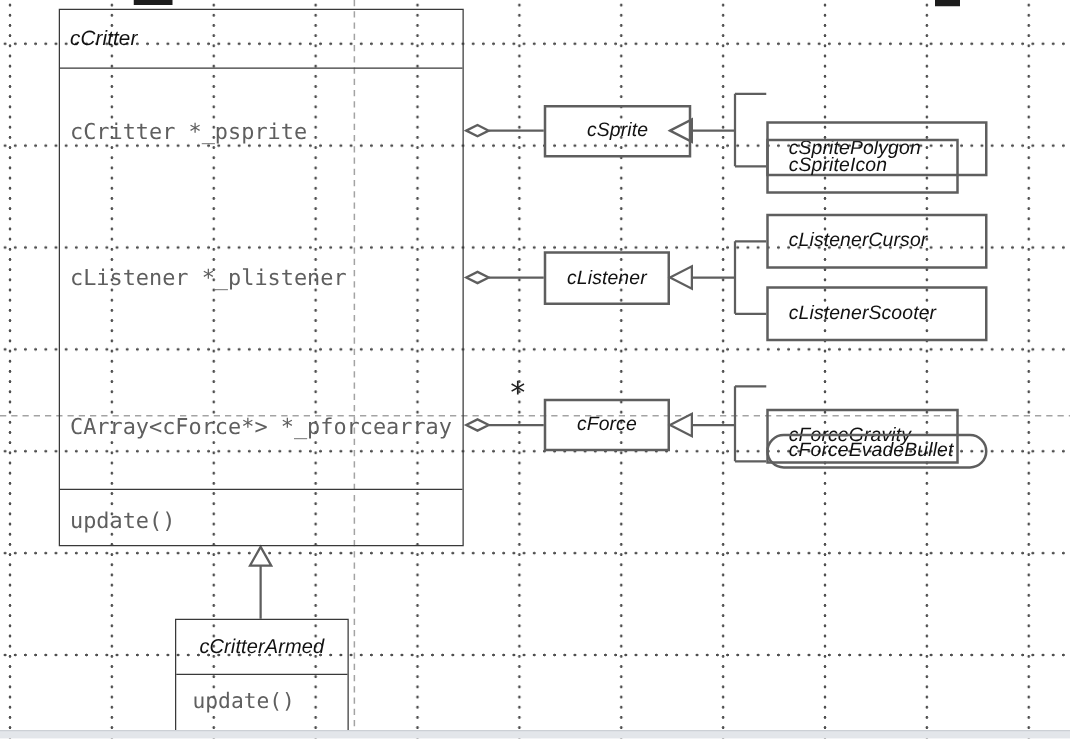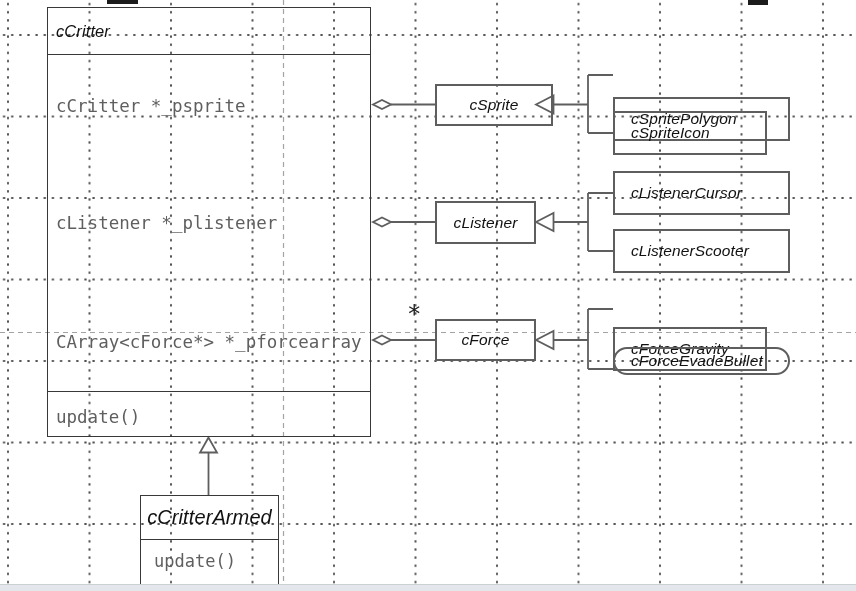--- a/index.html
+++ b/index.html
@@ -127,21 +127,21 @@
       </div>
   </div>
   <div class="clsbox" style="left:613px;top:347px;width:177px;height:28px;border-radius:21px;">
     <div class="leftlabel">
         <span class="cname">cForceEvadeBullet</span>
       </div>
   </div>
 
   <div class="mainbox" style="left:140px;top:495px;width:139px;height:90px;">
     <div class="titlecomp" style="height:43px;justify-content:center;">
-      <span class="cname" style="font-size:20px;">cCritterArmed</span>
+      <span class="cname" style="font-size:16px;">cCritterArmed</span>
     </div>
     <div class="memberrow mono" style="top:54px;left:13px;font-size:17px;">update()</div>
   </div>
 
   <div class="cutmark" style="left:107px;top:0;width:31px;height:4px;"></div>
   <div class="cutmark" style="left:748px;top:0;width:20px;height:5px;"></div>
 
   <div class="bottombar"></div>
 </div>
 

